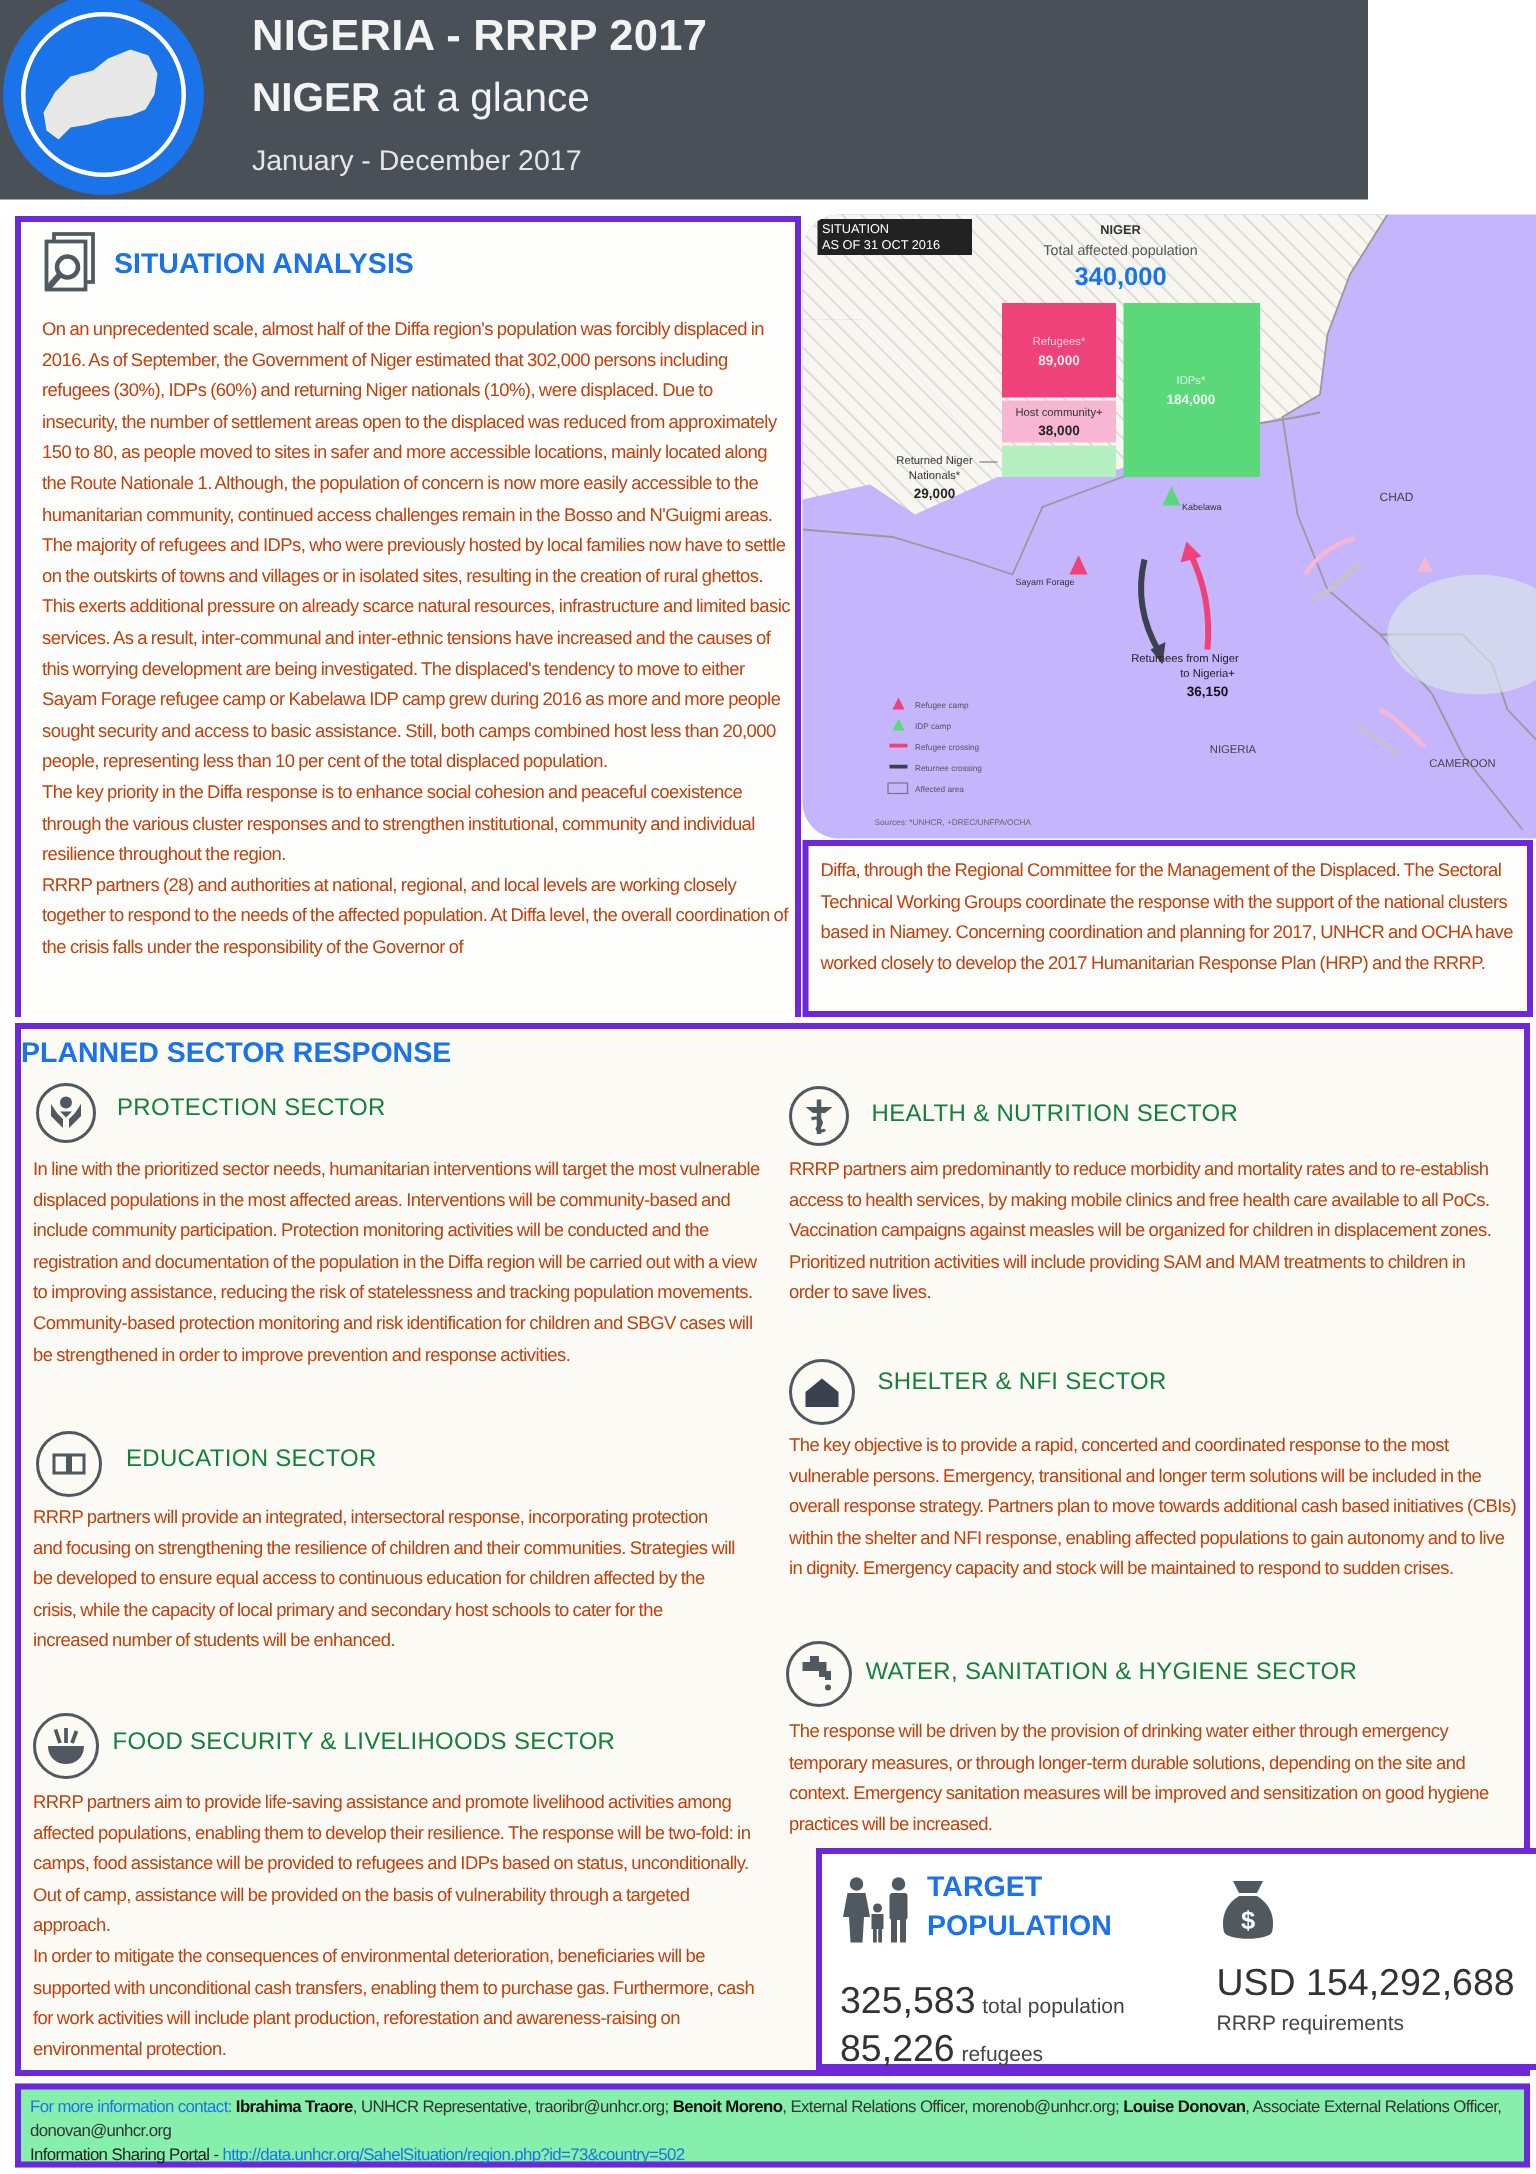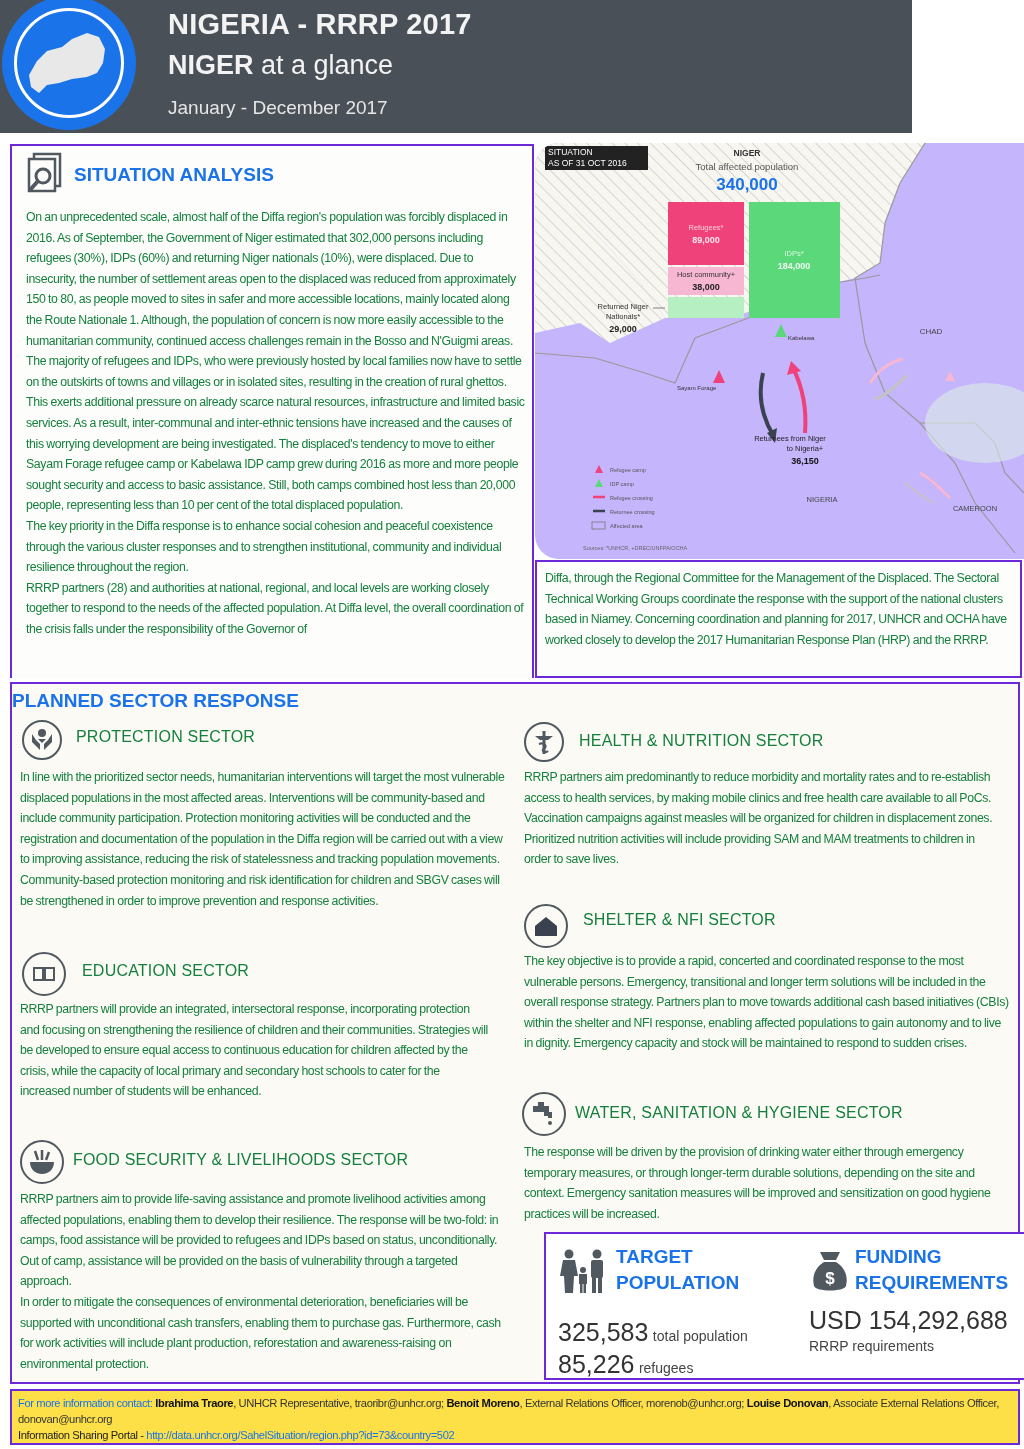--- a/index.html
+++ b/index.html
@@ -8,22 +8,22 @@
   .header { position:absolute; left:0; top:0; width:912px; height:133px; background:#4a5058; }
   .logo { position:absolute; left:2px; top:-4px; width:134px; height:134px; border-radius:50%;
           background:#1a73e8; }
   .logo-inner { position:absolute; left:12px; top:12px; width:104px; height:104px; border-radius:50%;
           border:3px solid #ffffff; background:#1a73e8; }
   .h-title { position:absolute; left:168px; top:8px; color:#f3f3f3; font-size:29px; font-weight:bold; letter-spacing:0.2px; }
   .h-sub { position:absolute; left:168px; top:50px; color:#f3f3f3; font-size:27px; }
   .h-sub b { font-weight:bold; }
   .h-date { position:absolute; left:168px; top:97px; color:#e6e6e6; font-size:19px; }
 
-  .box { position:absolute; border:2px solid #6d28d9; background:#fdfdfb; box-sizing:border-box; }
-  .para { font-size:12.3px; line-height:20.6px; color:#15803d; letter-spacing:-0.35px; word-spacing:-0.5px; }
+  .box { position:absolute; border:4px solid #6d28d9; background:#fdfdfb; box-sizing:border-box; }
+  .para { font-size:12.3px; line-height:20.6px; color:#c2410c; letter-spacing:-0.35px; word-spacing:-0.5px; }
   .blue-h { color:#1a73e8; font-weight:bold; }
 
   .sa-box { left:10px; top:144px; width:524px; height:534px; border-bottom:none; }
   .sa-title { position:absolute; left:62px; top:18px; font-size:19px; }
   .sa-text { position:absolute; left:14px; top:61px; width:500px; }
 
   .map { position:absolute; left:535px; top:143px; width:553px; height:416px; background:#c4b5fd; overflow:hidden;border-radius:24px; }
   .map svg { position:absolute; left:0; top:0; }
 
   .coord-box { left:535px; top:560px; width:487px; height:118px; }
@@ -34,21 +34,21 @@
   .sector { position:absolute; }
   .sec-icon { position:absolute; width:40px; height:40px; border:2px solid #505860; border-radius:50%; box-sizing:border-box; }
   .sec-title { position:absolute; font-size:16px; color:#15803d; letter-spacing:0.2px; white-space:nowrap; }
   .sec-text { position:absolute; }
 
   .tf-box { left:544px; top:1232px; width:502px; height:148px; background:#fff; }
   .tf-title { position:absolute; font-size:19px; line-height:26px; }
   .big-num { font-size:25px; color:#333; }
   .small-lbl { font-size:14px; color:#444; }
 
-  .footer { left:10px; top:1389px; width:1010px; height:56px; background:#fde047; }
+  .footer { left:10px; top:1389px; width:1010px; height:56px; background:#86efac; }
   .foot-text { position:absolute; left:6px; top:4px; width:995px; font-size:11.2px; line-height:16px; letter-spacing:-0.4px; color:#333; }
   .foot-text .lnk { color:#1a73e8; }
   .foot-text b { font-weight:bold; color:#111; }
 </style>
 </head>
 <body>
 
 <div class="header">
   <div class="logo">
     <div class="logo-inner">
@@ -253,24 +253,20 @@
     <span class="small-lbl">refugees</span>
   </div>
 
   <span style="position:absolute;left:264px;top:14px;width:40px;height:46px;">
     <svg width="40" height="46" viewBox="0 0 40 46">
       <path d="M10 4 L30 4 L26 12 L14 12 Z" fill="#505860"></path>
       <path d="M14 14 L26 14 C36 20 38 30 36 38 C34 44 6 44 4 38 C2 30 4 20 14 14 Z" fill="#505860"></path>
       <text x="20" y="36" text-anchor="middle" font-size="17" font-weight="bold" fill="#ffffff" font-family="Liberation Sans, sans-serif">$</text>
     </svg>
   </span>
-  <div class="tf-title blue-h" style="left:309px;top:10px;">
-    <div>FUNDING</div>
-    <div>REQUIREMENTS</div>
-  </div>
   <div class="big-num" style="position:absolute;left:263px;top:72px;">USD 154,292,688</div>
   <div class="small-lbl" style="position:absolute;left:263px;top:104px;">RRRP requirements</div>
 </div>
 
 <div class="box footer">
   <div class="foot-text">
     <span class="lnk">For more information contact: </span><b>Ibrahima Traore</b><span>, UNHCR Representative, traoribr@unhcr.org; </span><b>Benoit Moreno</b><span>, External Relations Officer, morenob@unhcr.org; </span><b>Louise Donovan</b><span>, Associate External Relations Officer, donovan@unhcr.org</span><br>
     <b style="font-weight:normal;color:#222;">Information Sharing Portal - </b><a class="lnk" style="text-decoration:none;">http://data.unhcr.org/SahelSituation/region.php?id=73&amp;country=502</a>
   </div>
 </div>

